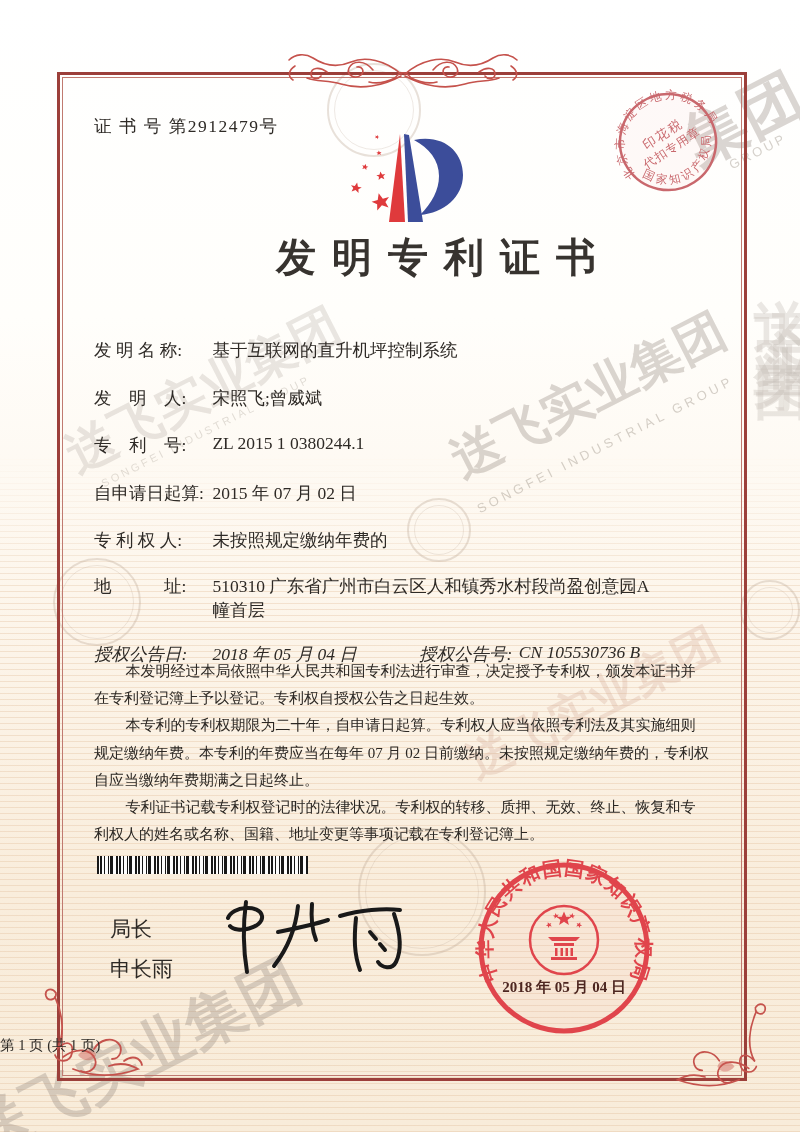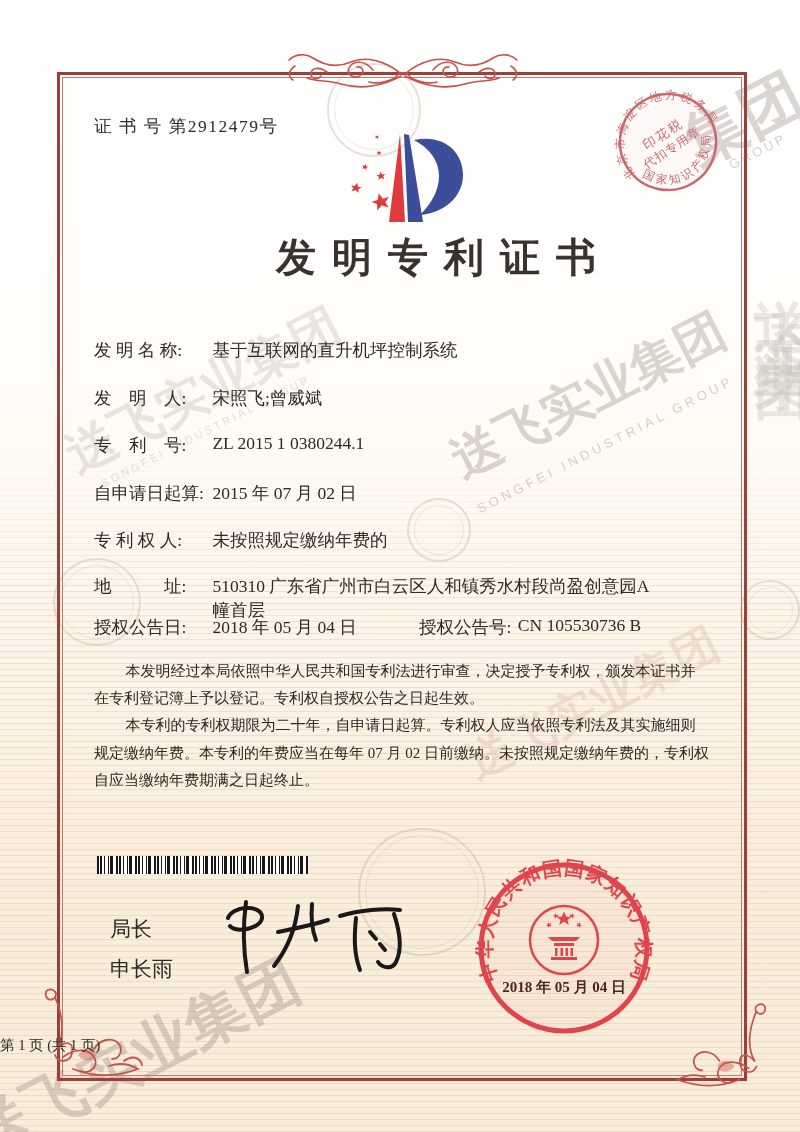--- a/index.html
+++ b/index.html
@@ -153,33 +153,34 @@
       <span class="fvalue">2015 年 07 月 02 日</span>
     </div>
     <div class="frow" style="top:190px;">
       <span class="flabel">专 利 权 人:</span>
       <span class="fvalue">未按照规定缴纳年费的</span>
     </div>
     <div class="frow" style="top:236px;">
       <span class="flabel">地　　　址:</span>
       <span class="fvalue addr">510310 广东省广州市白云区人和镇秀水村段尚盈创意园A幢首层</span>
     </div>
-    <div class="frow" style="top:277px;">
+    <div class="frow" style="top:304px;font-style:italic;">
       <span class="flabel">授权公告日:</span>
       <span class="fvalue">2018 年 05 月 04 日</span>
       <span class="pair2">
         <span class="flabel" style="min-width:0;text-align:right;">授权公告号:</span>
         <span class="fvalue">CN 105530736 B</span>
       </span>
     </div>
   </div>
 
   <div class="body-text">
     <p>本发明经过本局依照中华人民共和国专利法进行审查，决定授予专利权，颁发本证书并在专利登记簿上予以登记。专利权自授权公告之日起生效。</p>
     <p>本专利的专利权期限为二十年，自申请日起算。专利权人应当依照专利法及其实施细则规定缴纳年费。本专利的年费应当在每年 07 月 02 日前缴纳。未按照规定缴纳年费的，专利权自应当缴纳年费期满之日起终止。</p>
+    <p>专利证书记载专利权登记时的法律状况。专利权的转移、质押、无效、终止、恢复和专利权人的姓名或名称、国籍、地址变更等事项记载在专利登记簿上。</p>
   </div>
 
   <div class="barcode"></div>
 
   <div class="sign-labels">
     <div>局长</div>
     <div class="l2">申长雨</div>
   </div>
   <svg class="autograph" width="200" height="95" viewBox="0 0 200 95">
     <g stroke="#191919" stroke-width="4" fill="none" stroke-linecap="round" stroke-linejoin="round">

